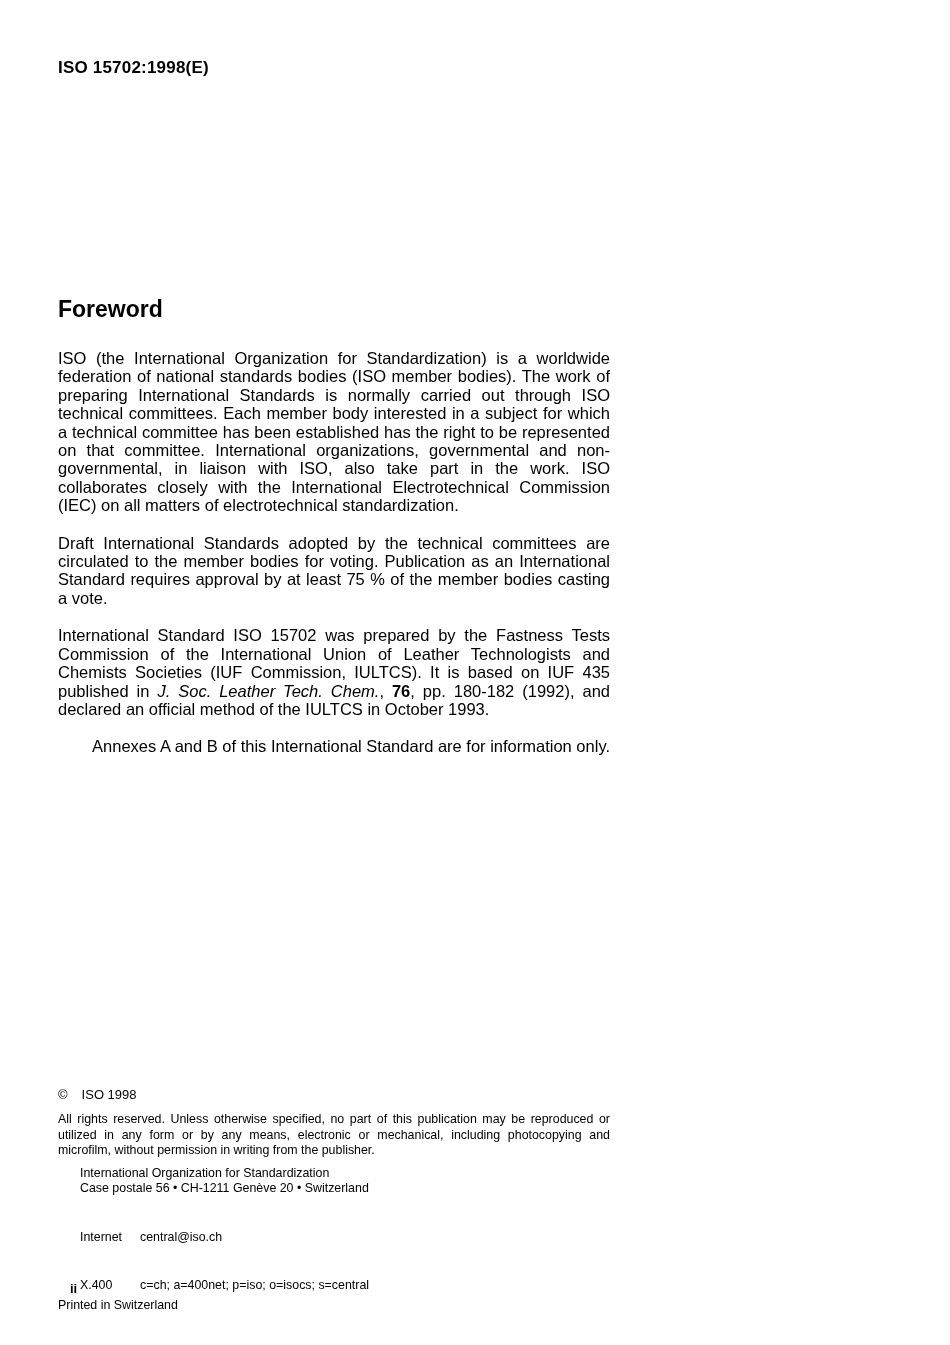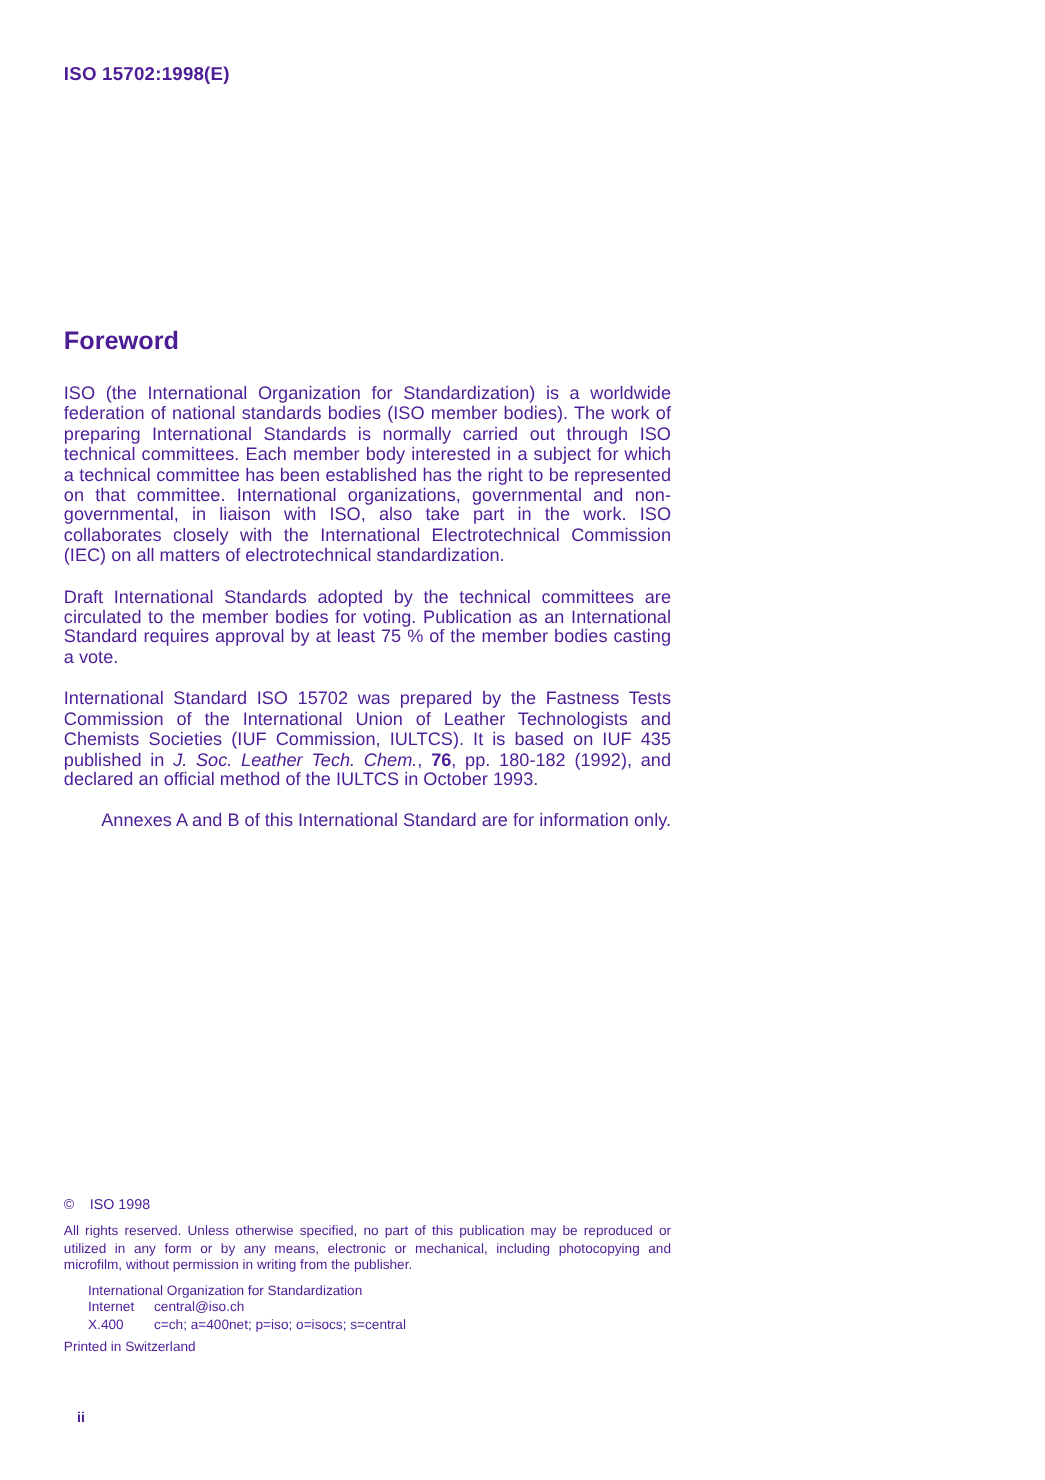--- a/index.html
+++ b/index.html
@@ -5,21 +5,21 @@
   html, body {
     margin: 0;
     padding: 0;
     background: #ffffff;
   }
   .page {
     position: relative;
     width: 950px;
     height: 1345px;
     background: #ffffff;
-    color: #4c1d95;
+    color: #000000;
     font-family: "Liberation Sans", "DejaVu Sans", sans-serif;
     overflow: hidden;
   }
   .doc-header {
     position: absolute;
     left: 58px;
     top: 58px;
     font-size: 17px;
     font-weight: bold;
     letter-spacing: 0.2px;
@@ -65,20 +65,21 @@
     margin: 0 0 7px 0;
   }
   .address-block {
     margin-left: 22px;
     font-size: 12.4px;
     line-height: 15.4px;
   }
   .address-row .label {
     display: inline-block;
     width: 60px;
+    margin-top: 33px;
   }
   .printed-line {
     font-size: 12.4px;
     margin-top: 5px;
   }
   .page-number {
     position: absolute;
     left: 70px;
     top: 1281px;
     font-size: 13px;
@@ -104,20 +105,21 @@
     <p class="body-para last">Annexes A and B of this International Standard are for information only.</p>
   </div>
 
   <div class="footer-block">
     <p class="copyright-line"><span class="sym">©</span><span>ISO 1998</span></p>
 
     <p class="rights-text">All rights reserved. Unless otherwise specified, no part of this publication may be reproduced or utilized in any form or by any means, electronic or mechanical, including photocopying and microfilm, without permission in writing from the publisher.</p>
 
     <div class="address-block">
       <div class="address-row">International Organization for Standardization</div>
+      <div class="address-row">Case postale 56 • CH-1211 Genève 20 • Switzerland</div>
       <div class="address-row"><span class="label">Internet</span><span>central@iso.ch</span></div>
       <div class="address-row"><span class="label">X.400</span><span>c=ch; a=400net; p=iso; o=isocs; s=central</span></div>
     </div>
 
     <p class="printed-line">Printed in Switzerland</p>
   </div>
 
   <div class="page-number">ii</div>
 
 </div>

